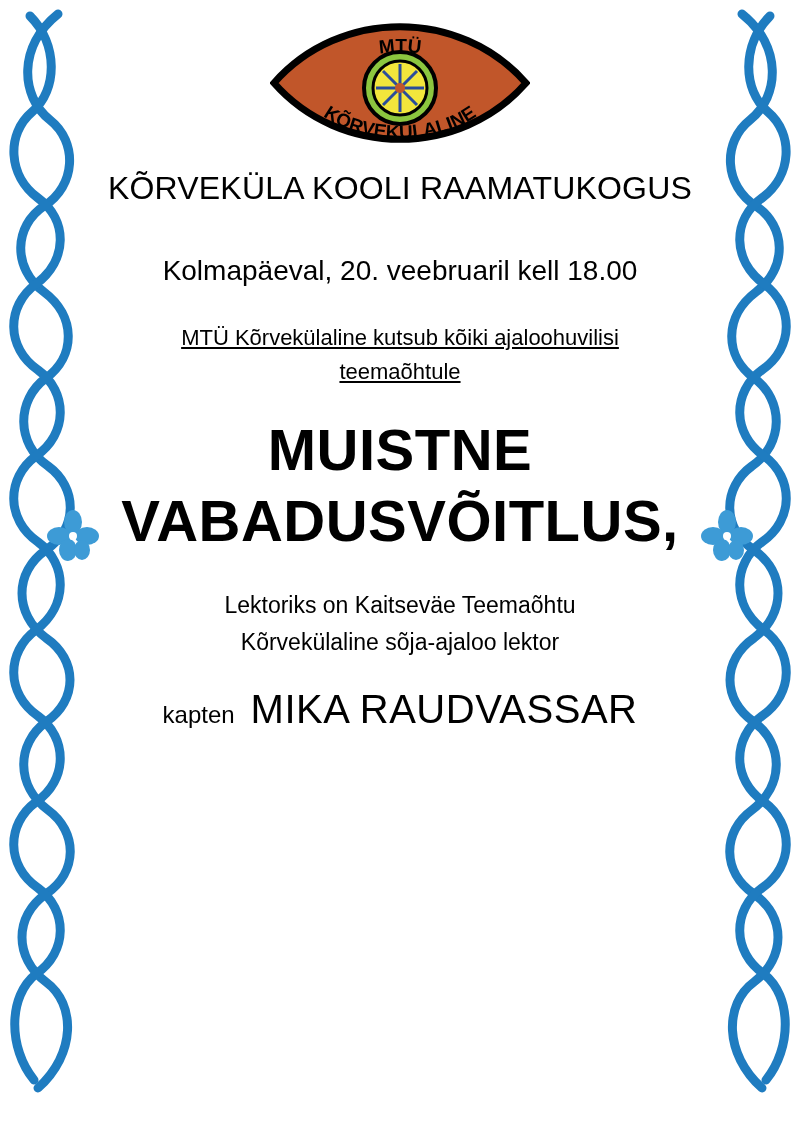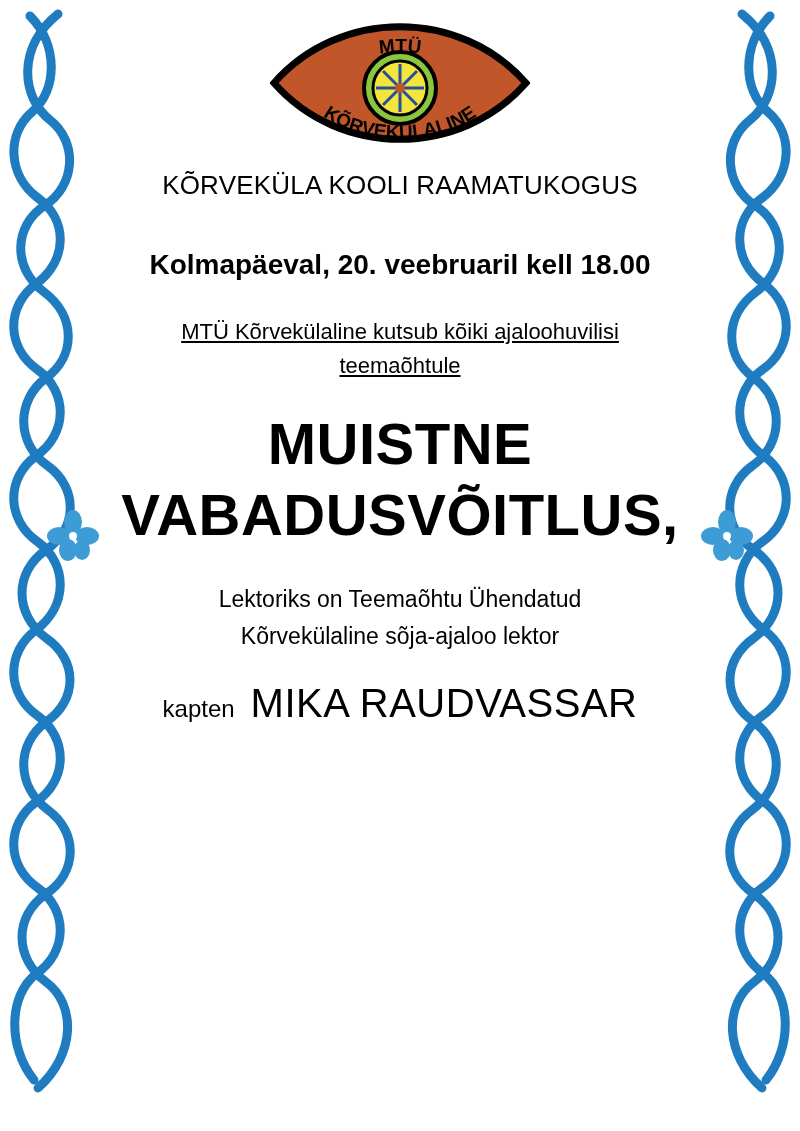--- a/index.html
+++ b/index.html
@@ -55,29 +55,29 @@
   
   .content {
     position: absolute;
     left: 90px;
     right: 90px;
     top: 170px;
     text-align: center;
   }
 
   .line-venue {
-    font-size: 26px;
+    font-size: 32px;
     letter-spacing: 0.2px;
     margin: 0 0 48px 0;
     white-space: nowrap;
   }
 
   .line-datetime {
     font-size: 28px;
-    font-weight: bold;
+    font-weight: normal;
     margin: 0 0 34px 0;
     white-space: nowrap;
   }
 
   .line-invite {
     font-size: 22px;
     line-height: 1.55;
     margin: 0 0 26px 0;
     text-decoration: underline;
   }
@@ -218,21 +218,21 @@
       <span>MTÜ Kõrvekülaline kutsub kõiki ajaloohuvilisi</span><br>
       <span>teemaõhtule</span>
     </p>
 
     <h1 class="title">
       <span>MUISTNE</span><br>
       <span>VABADUSVÕITLUS,</span><br>
     </h1>
 
     <p class="line-lecturer">
-      <span>Lektoriks on Teemaõhtu Ühendatud</span><br>
+      <span>Lektoriks on Kaitseväe Teemaõhtu</span><br>
       <span>Kõrvekülaline sõja-ajaloo lektor</span>
     </p>
 
     <p class="line-speaker">
       <span class="kapten">kapten</span>
       <span class="name">MIKA RAUDVASSAR</span>
     </p>
 
   </div>
 </div>

